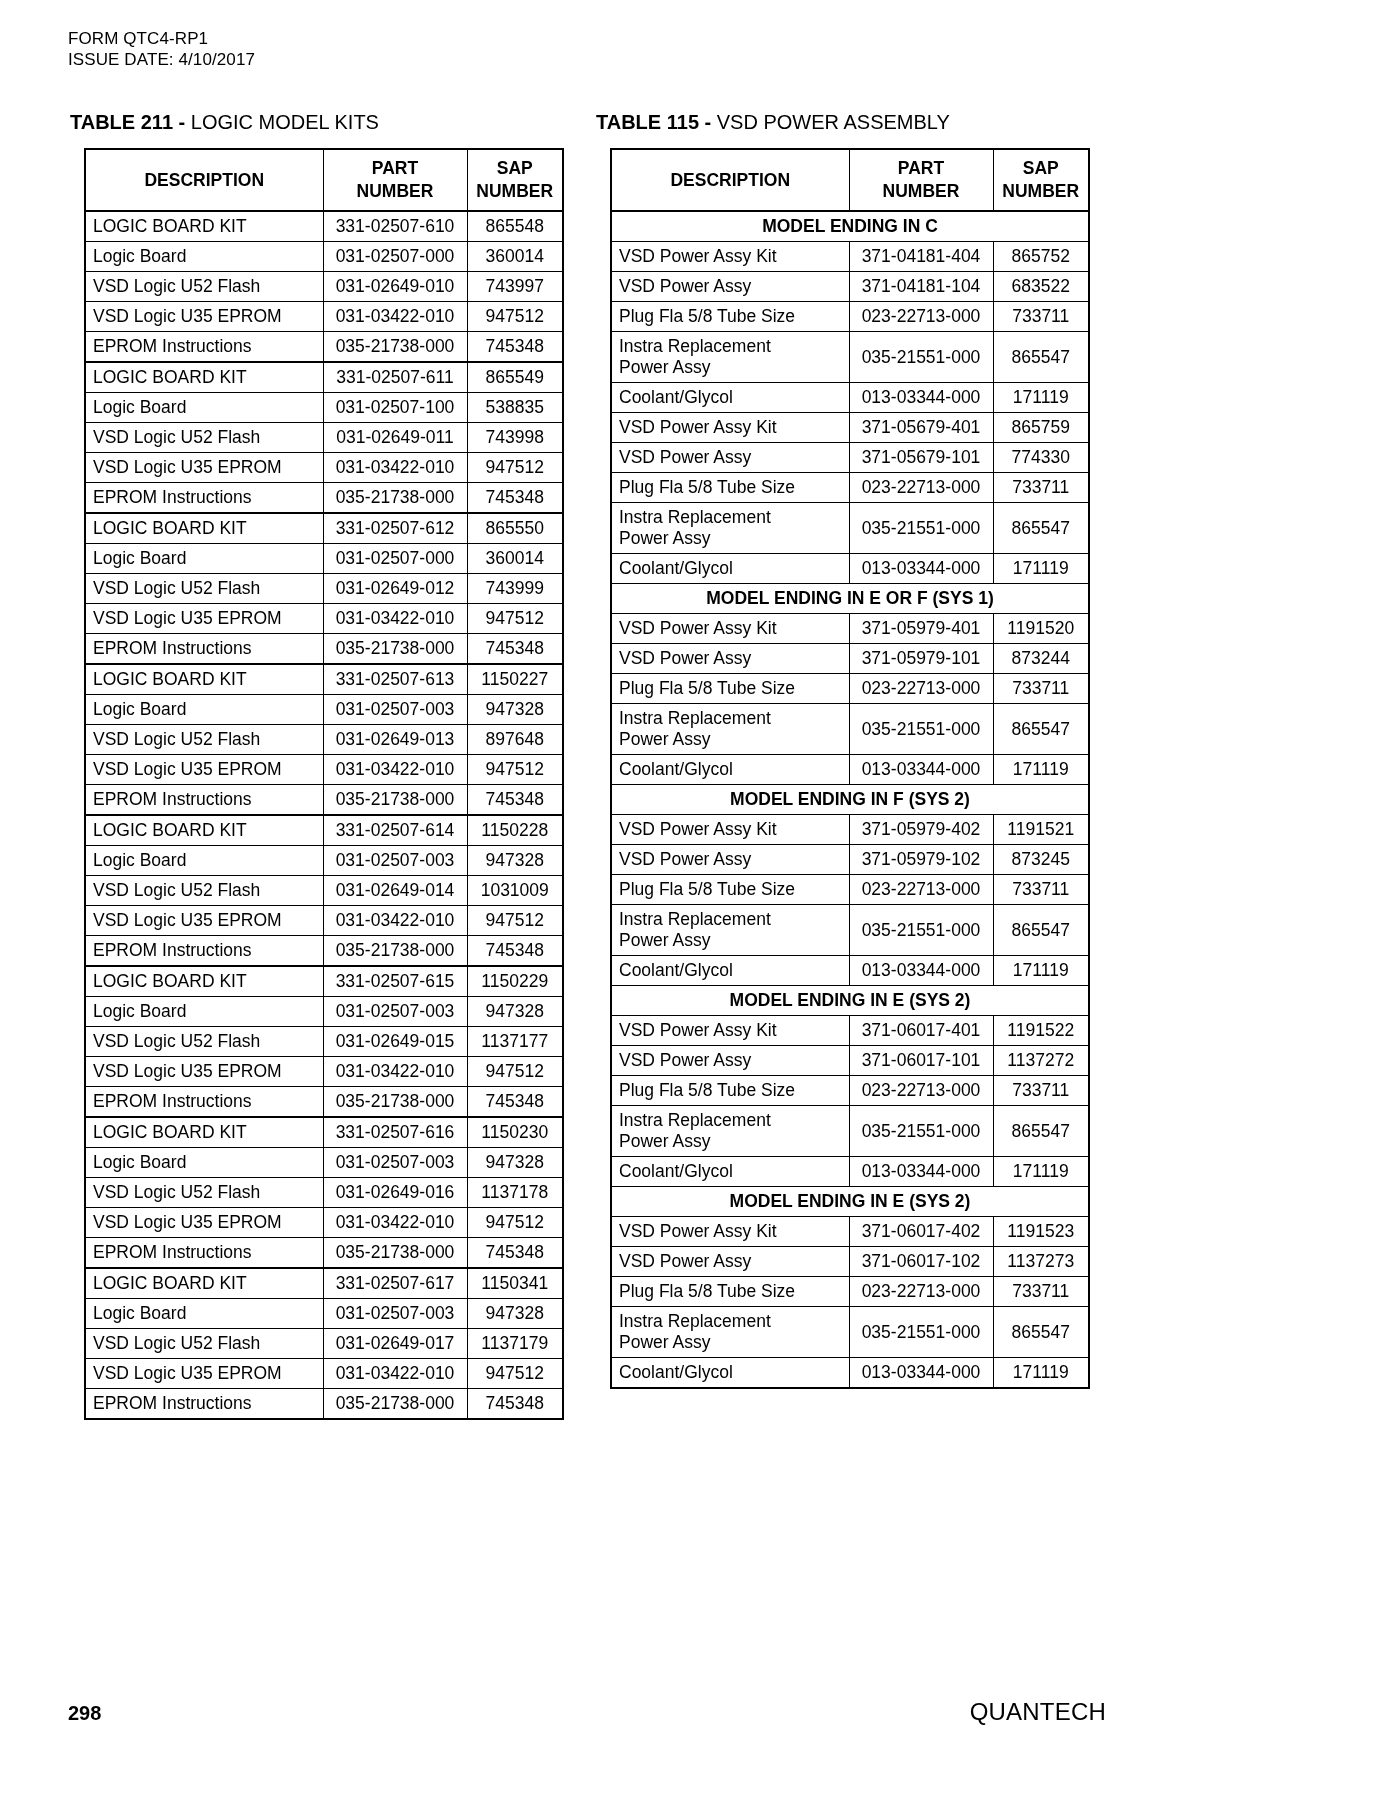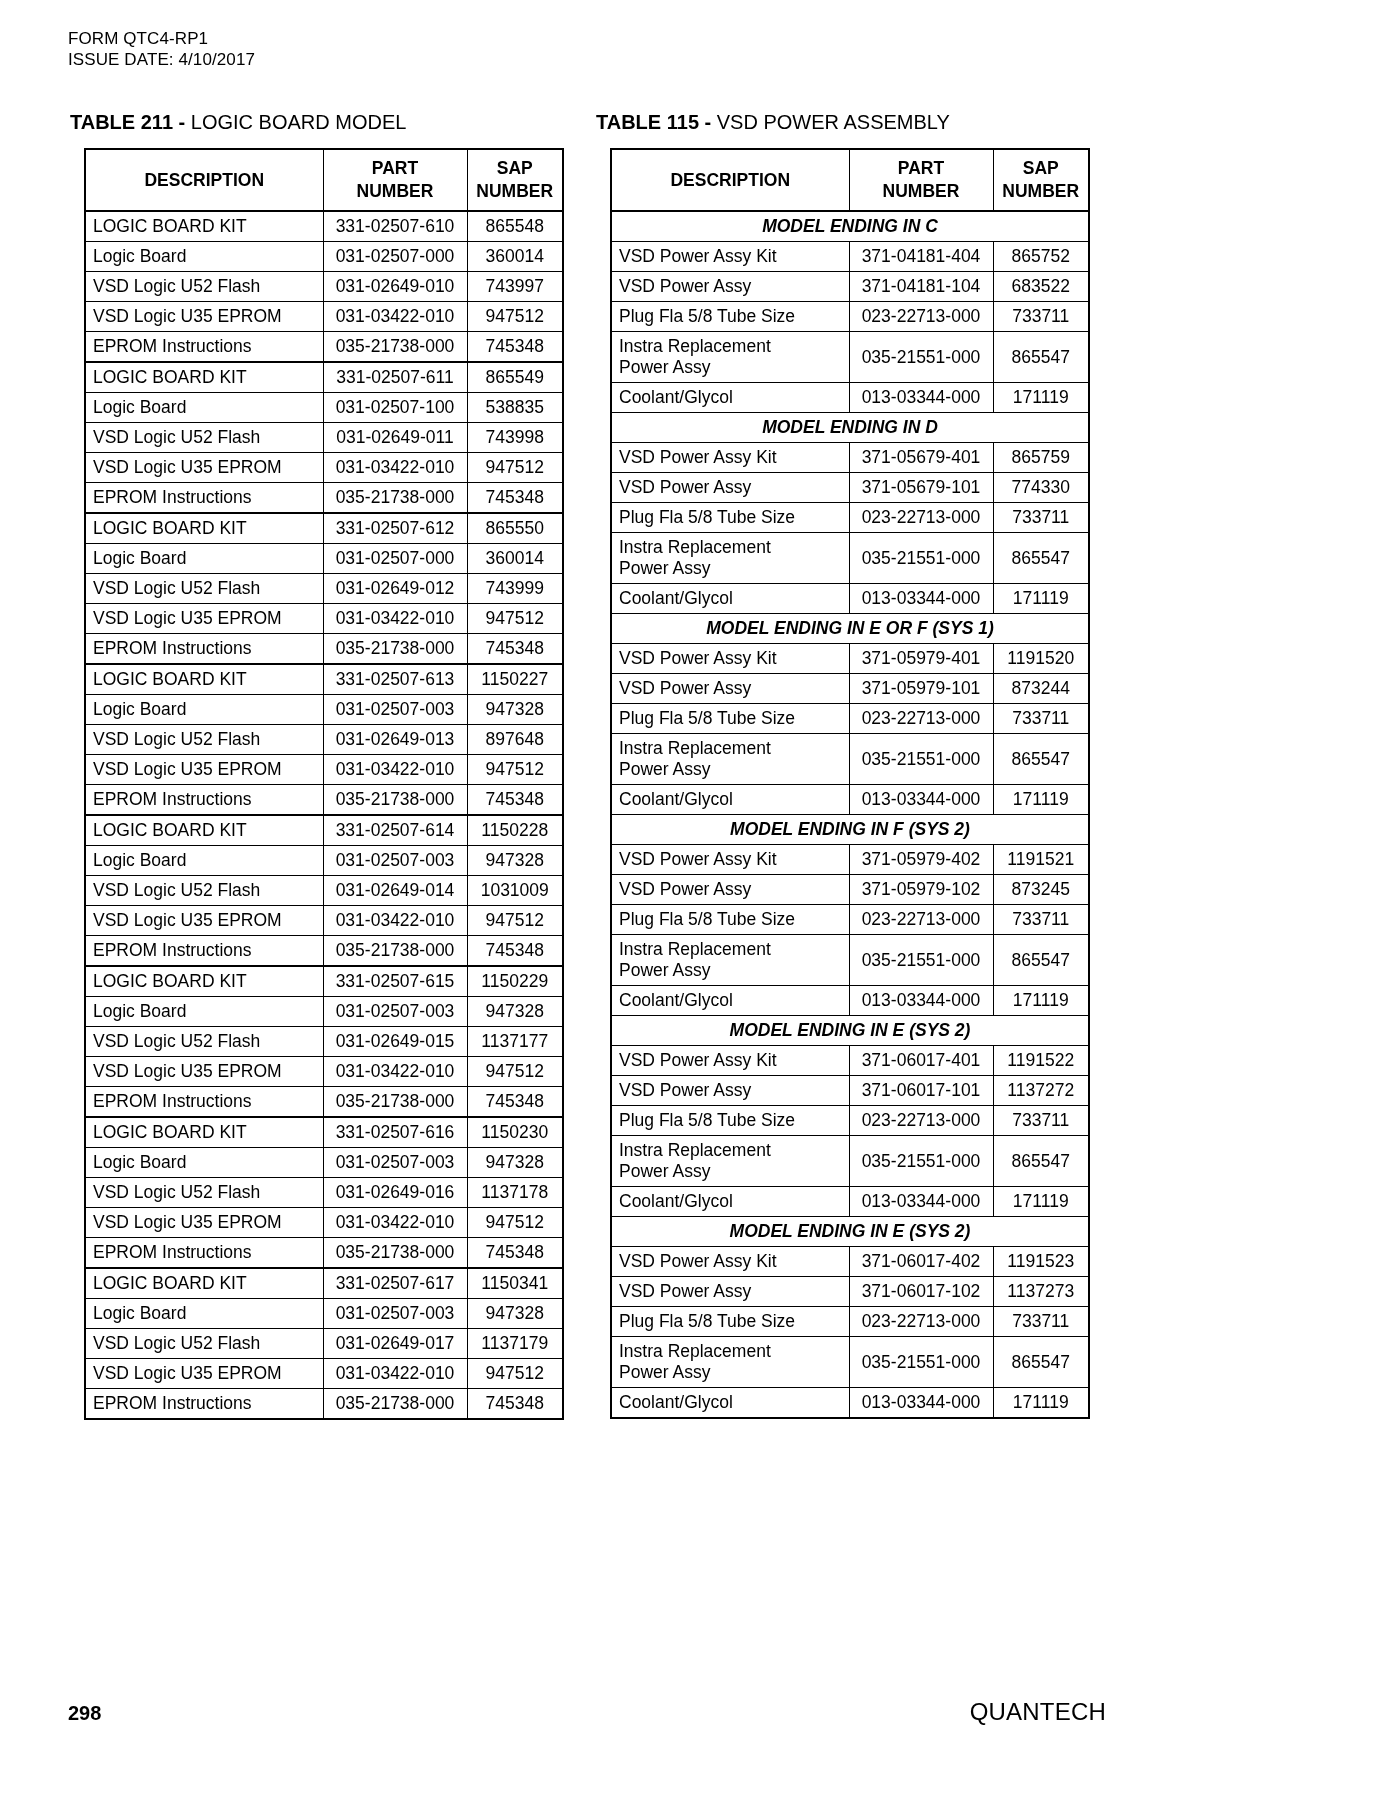--- a/index.html
+++ b/index.html
@@ -81,21 +81,20 @@
 
   tr.group-start > td { border-top: 2.5px solid #000; }
 
   td.section {
     text-align: center;
     font-weight: bold;
     font-size: 18px;
     padding: 8px 4px;
     border-top: 2.5px solid #000;
     border-bottom: 2.5px solid #000;
-    font-style: italic;
   }
 
   td.two-line { line-height: 21px; }
 
   
   .doc-footer {
     position: absolute;
     left: 68px;
     right: 68px;
     bottom: 82px;
@@ -113,21 +112,21 @@
 <div class="page">
 
   <div class="doc-header">
     <div>FORM QTC4-RP1</div>
     <div>ISSUE DATE: 4/10/2017</div>
   </div>
 
   <div class="columns">
 
     <div class="col">
-      <div class="table-caption"><span class="cap-strong">TABLE 211 -</span><span> LOGIC BOARD MODEL</span></div>
+      <div class="table-caption"><span class="cap-strong">TABLE 211 -</span><span> LOGIC MODEL KITS</span></div>
 
       <table class="parts">
         <colgroup>
           <col class="c-desc">
             <col class="c-part">
             <col class="c-sap">
         </colgroup>
         <thead>
           <tr>
             <th>DESCRIPTION</th>
@@ -379,23 +378,20 @@
               <td class="desc two-line">Instra Replacement<br>Power Assy</td>
               <td class="num">035-21551-000</td>
               <td class="num">865547</td>
             </tr>
             <tr>
               <td class="desc">Coolant/Glycol</td>
               <td class="num">013-03344-000</td>
               <td class="num">171119</td>
             </tr>
             <tr>
-              <td class="section" colspan="3">MODEL ENDING IN D</td>
-            </tr>
-            <tr>
               <td class="desc">VSD Power Assy Kit</td>
               <td class="num">371-05679-401</td>
               <td class="num">865759</td>
             </tr>
             <tr>
               <td class="desc">VSD Power Assy</td>
               <td class="num">371-05679-101</td>
               <td class="num">774330</td>
             </tr>
             <tr>

